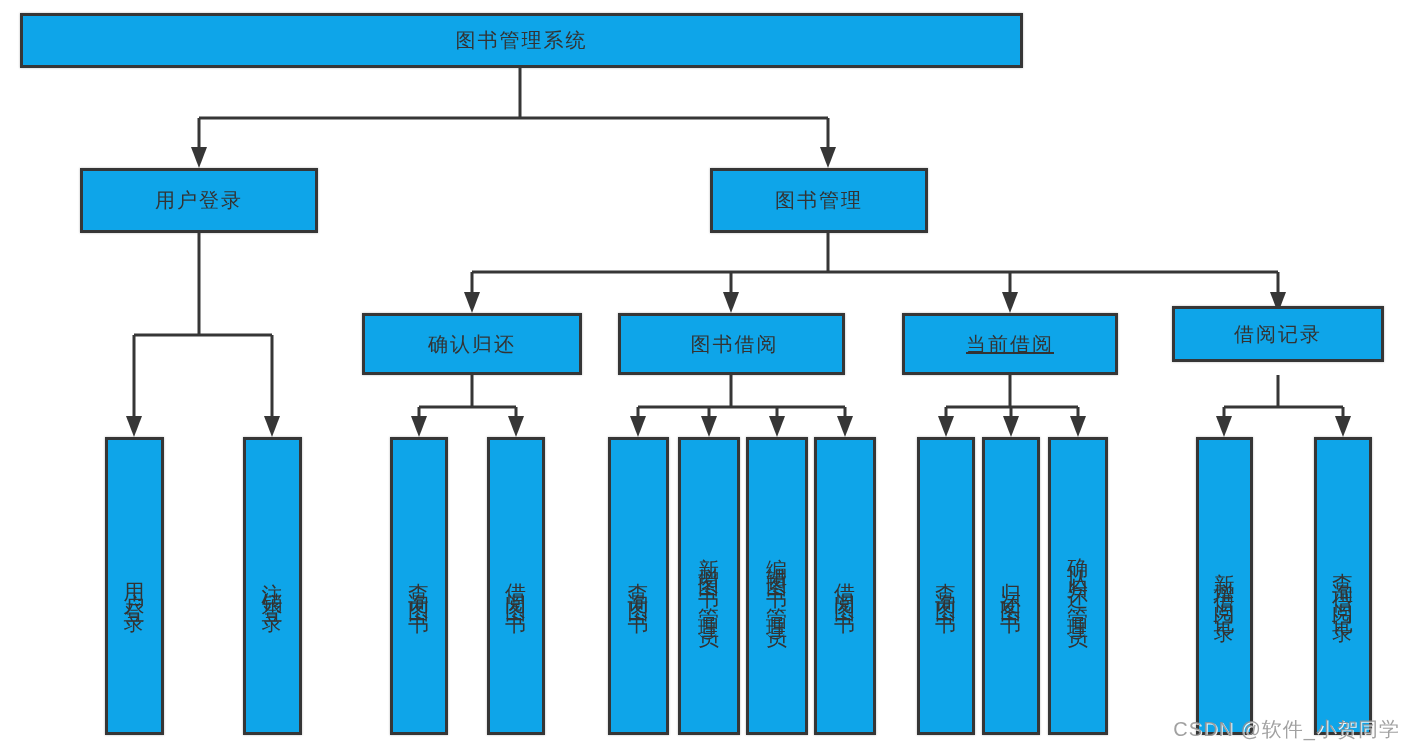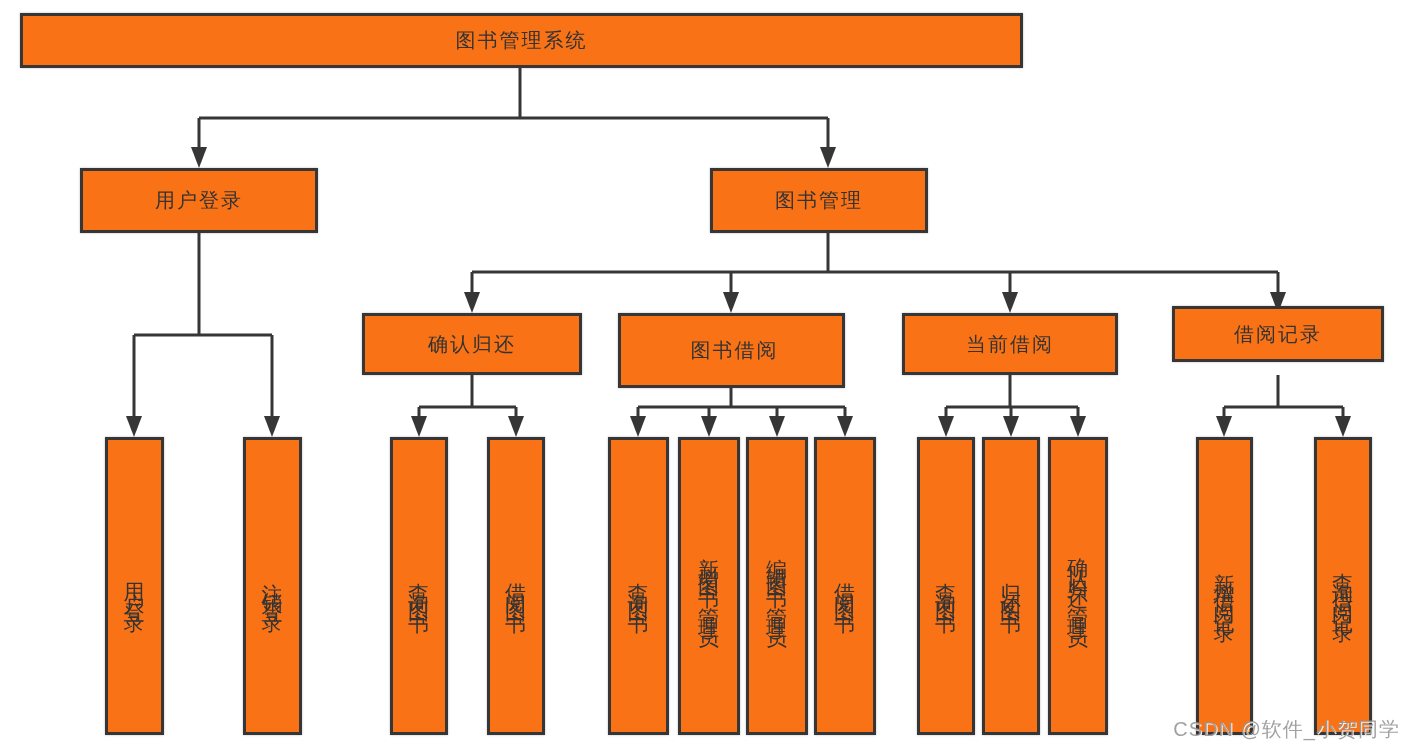--- a/index.html
+++ b/index.html
@@ -12,21 +12,21 @@
     font-family: "Liberation Sans", "DejaVu Sans", sans-serif;
   }
   #edges {
     position: absolute;
     left: 0; top: 0;
     z-index: 1;
   }
   .node {
     position: absolute;
     box-sizing: border-box;
-    background: #f97316;
+    background: #0ea5e9;
     border: 3px solid #363636;
     box-shadow: 0 0 2px rgba(60,60,60,0.35);
     display: flex;
     align-items: center;
     justify-content: center;
     color: #333333;
     z-index: 2;
   }
   .h-node span {
     font-size: 20px;
@@ -115,24 +115,24 @@
   <div class="node h-node" style="left:80px; top:168px; width:238px; height:65px;">
     <span>用户登录</span>
   </div>
   <div class="node h-node" style="left:710px; top:168px; width:218px; height:65px;">
     <span>图书管理</span>
   </div>
 
   <div class="node h-node" style="left:362px; top:313px; width:220px; height:62px;">
     <span>确认归还</span>
   </div>
-  <div class="node h-node" style="left:618px; top:313px; width:227px; height:75px;padding-left:6px;">
+  <div class="node h-node" style="left:618px; top:313px; width:227px; height:62px;padding-left:6px;">
     <span>图书借阅</span>
   </div>
-  <div class="node h-node" style="left:902px; top:313px; width:216px; height:62px;">
+  <div class="node h-node" style="left:902px; top:313px; width:216px; height:62px;text-decoration:underline;">
     <span>当前借阅</span>
   </div>
   <div class="node h-node" style="left:1172px; top:306px; width:212px; height:56px;">
     <span>借阅记录</span>
   </div>
 
   <div class="node v-node" style="left:105px; top:437px; width:59px; height:298px;">
     <span>用户登录</span>
   </div>
   <div class="node v-node" style="left:243px; top:437px; width:59px; height:298px;">

